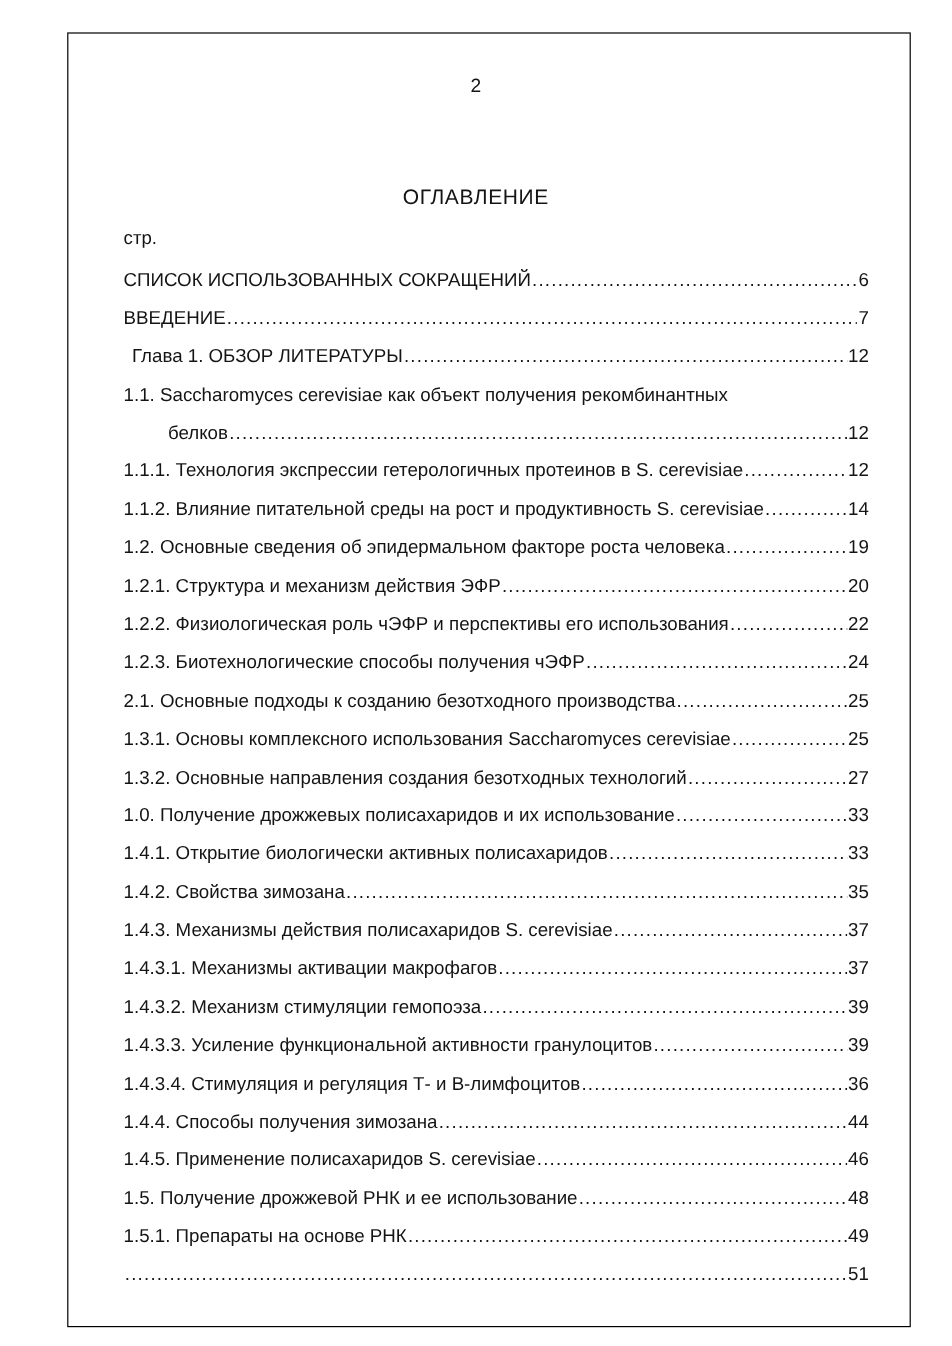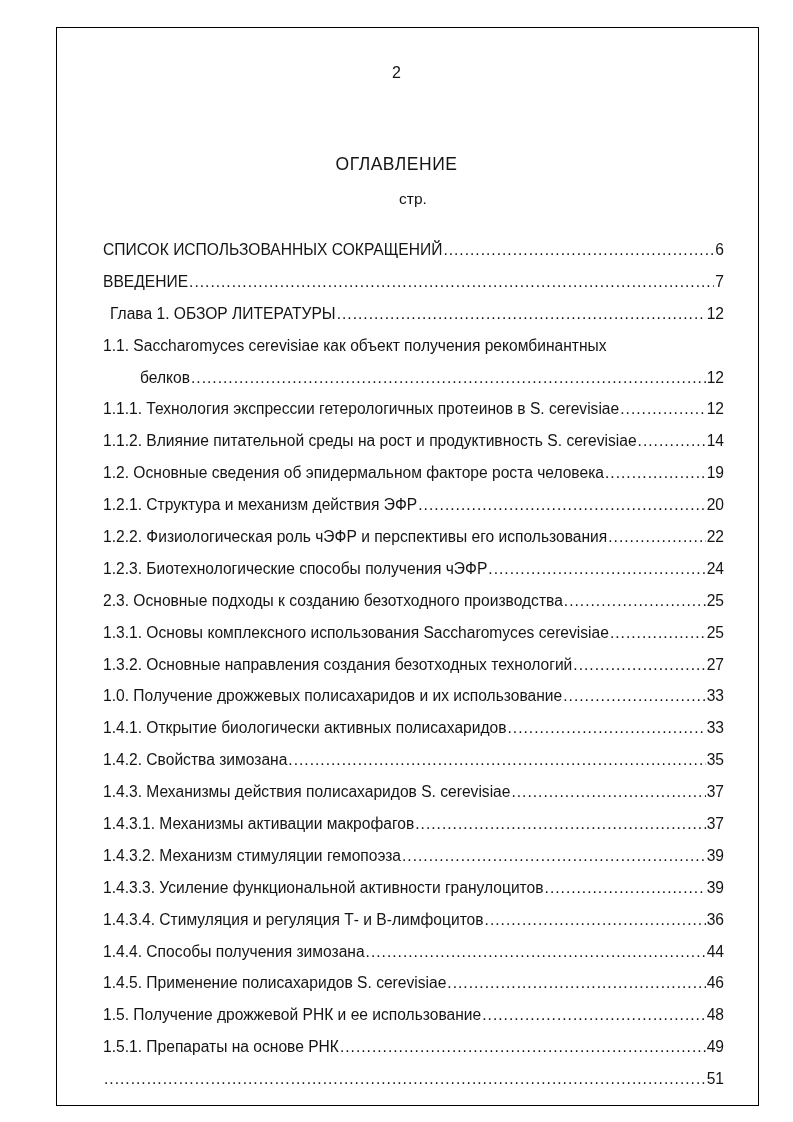--- a/index.html
+++ b/index.html
@@ -39,26 +39,26 @@
     width: 793px;
     text-align: center;
     font-size: 17.5px;
     letter-spacing: 0.5px;
   }
   .str-label {
     position: absolute;
     top: 190px;
     left: 103px;
     width: 620px;
-    text-align: center;
+    text-align: left;
     font-size: 15.5px;
   }
   .toc {
     position: absolute;
-    top: 234px;
+    top: 218px;
     left: 103px;
     width: 621px;
     font-size: 15.6px;
   }
   .toc-row {
     display: flex;
     align-items: baseline;
     line-height: 31.9px;
     height: 31.9px;
     white-space: nowrap;
@@ -152,21 +152,21 @@
     <span class="toc-text">1.2.2. Физиологическая роль чЭФР и перспективы его использования</span>
     <span class="dots"></span>
     <span class="toc-page">22</span>
   </div>
     <div class="toc-row">
     <span class="toc-text">1.2.3. Биотехнологические способы получения чЭФР</span>
     <span class="dots"></span>
     <span class="toc-page">24</span>
   </div>
     <div class="toc-row">
-    <span class="toc-text">2.3. Основные подходы к созданию безотходного производства</span>
+    <span class="toc-text">2.1. Основные подходы к созданию безотходного производства</span>
     <span class="dots"></span>
     <span class="toc-page">25</span>
   </div>
     <div class="toc-row">
     <span class="toc-text">1.3.1. Основы комплексного использования Saccharomyces cerevisiae</span>
     <span class="dots"></span>
     <span class="toc-page">25</span>
   </div>
     <div class="toc-row">
     <span class="toc-text">1.3.2. Основные направления создания безотходных технологий</span>

